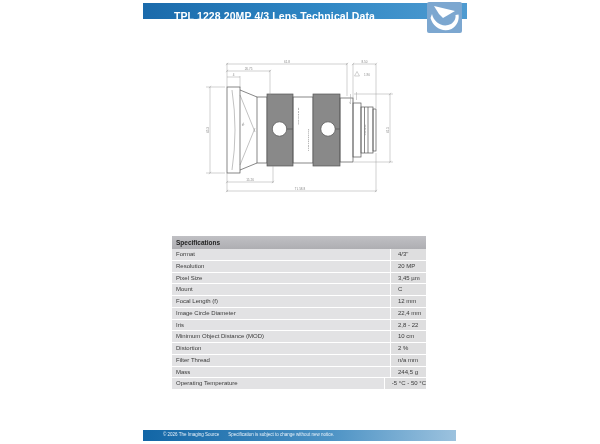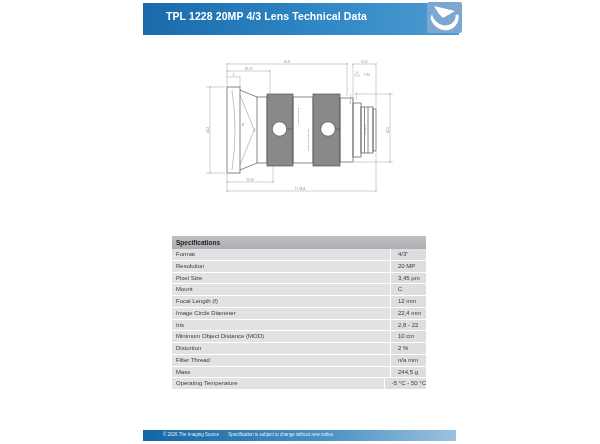--- a/index.html
+++ b/index.html
@@ -2,22 +2,23 @@
 <html><head>
 <meta charset="utf-8">
 <style>
   html,body{margin:0;padding:0;}
   body{
     width:600px;height:444px;position:relative;background:#ffffff;
     font-family:"Liberation Sans",sans-serif;overflow:hidden;
   }
   
   .header-bar{
-    position:absolute;left:143px;top:3px;width:316px;height:32px;
+    position:absolute;left:143px;top:3px;width:316px;height:16px;
     background:linear-gradient(to right,#1a6aab,#2f87c4 55%,#4e9bd1);
+    padding-left:8px;
   }
   .header-title{
     color:#ffffff;font-weight:bold;font-size:10.5px;line-height:26px;
     padding-left:23px;letter-spacing:.1px;white-space:nowrap;
   }
   .logo-box{
     position:absolute;left:427px;top:2px;width:35px;height:31px;
     background:#7ca7d0;border-radius:2px;
   }
   .logo-box svg{display:block;width:35px;height:31px;}

